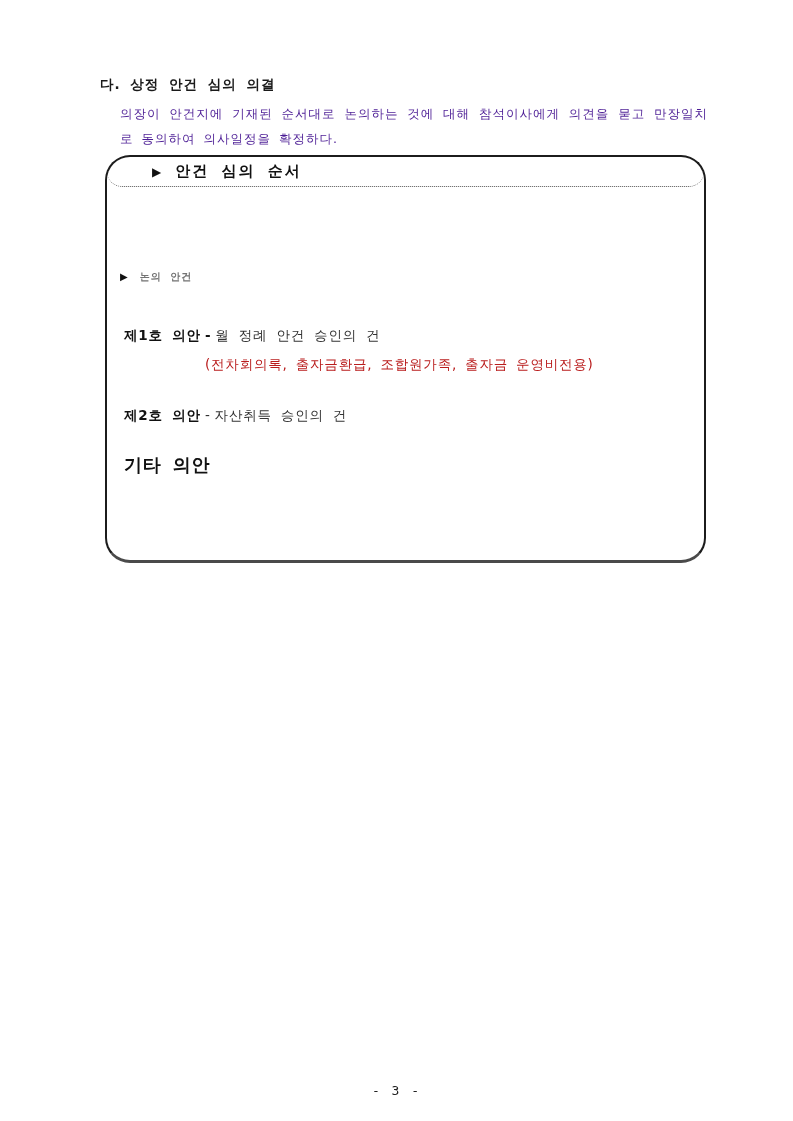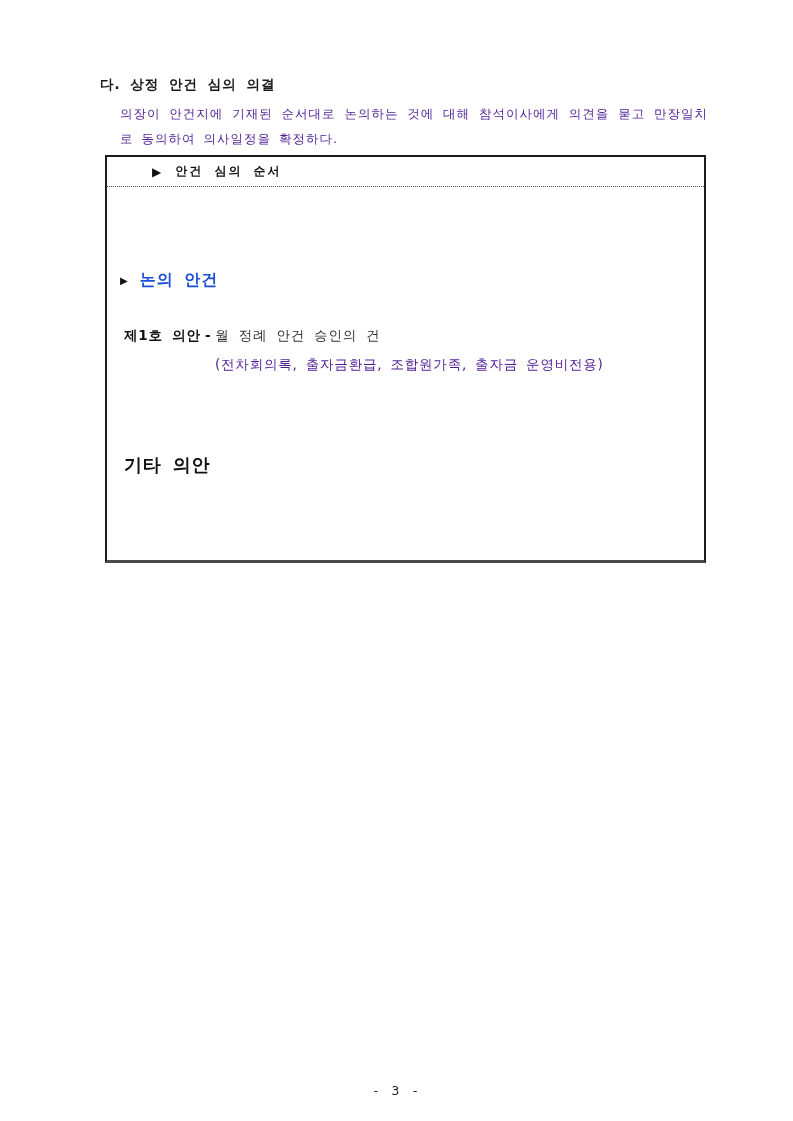--- a/index.html
+++ b/index.html
@@ -1,15 +1,15 @@
 <!DOCTYPE html>
 <html><head>
 <meta charset="utf-8">
 <style>
-  * { margin: 0; padding: 0; box-sizing: border-box; }
+  * { margin: 0; padding: 0; box-sizing: border-box; border-radius: 25px; }
   html, body { background: #ffffff; }
   body {
     font-family: "DejaVu Sans", "Liberation Sans", sans-serif;
     color: #2b2b2b;
   }
   .page {
     position: relative;
     width: 793px;
     height: 1121px;
     background: #ffffff;
@@ -61,21 +61,21 @@
     align-items: center;
   }
   .box-title-arrow {
     margin-left: 45px;
     font-size: 12px;
     color: #111111;
     line-height: 1;
   }
   .box-title {
     margin-left: 14px;
-    font-size: 12px;
+    font-size: 15px;
     font-weight: bold;
     color: #111111;
     letter-spacing: 2px;
     word-spacing: 5px;
     white-space: nowrap;
   }
   .box-body { position: relative; width: 100%; height: 375px; }
 
   .discussion-heading {
     position: absolute;
@@ -85,23 +85,23 @@
     align-items: center;
     white-space: nowrap;
   }
   .discussion-arrow {
     font-size: 10px;
     color: #111111;
     line-height: 1;
   }
   .discussion-label {
     margin-left: 12px;
-    font-size: 16px;
+    font-size: 10px;
     font-weight: bold;
-    color: #1d4ed8;
+    color: #737373;
     letter-spacing: 1px;
     word-spacing: 4px;
   }
 
   .agenda-item {
     position: absolute;
     left: 17px;
     font-size: 13.5px;
     color: #333333;
     letter-spacing: 0.8px;
@@ -112,23 +112,23 @@
     font-weight: bold;
     color: #111111;
     text-align: center;
   }
   .agenda-item .item-sep { padding: 0 4px; }
   .agenda-item .item-sep.bold { font-weight: bold; color: #111111; }
   .item-1 { top: 140px; }
   .item-1-detail {
     position: absolute;
     top: 169px;
-    left: 108px;
+    left: 98px;
     font-size: 13.5px;
-    color: #4c1d95;
+    color: #b91c1c;
     letter-spacing: 0.8px;
     word-spacing: 3px;
     white-space: nowrap;
   }
   .item-2 { top: 220px; }
   .item-3 { top: 266px; }
   .item-3 .item-label { font-size: 18px; }
 
   
   .page-footer {
@@ -165,20 +165,23 @@
         <span class="discussion-arrow">▶</span>
         <span class="discussion-label">논의 안건</span>
       </div>
 
       <div class="agenda-item item-1">
         <span class="item-label">제1호 의안</span><span class="item-sep bold">-</span><span class="item-text">월 정례 안건 승인의 건</span>
       </div>
 
       <div class="item-1-detail">(전차회의록, 출자금환급, 조합원가족, 출자금 운영비전용)</div>
 
+      <div class="agenda-item item-2">
+        <span class="item-label">제2호 의안</span><span class="item-sep">-</span><span class="item-text">자산취득 승인의 건</span>
+      </div>
 
       <div class="agenda-item item-3">
         <span class="item-label">기타 의안</span>
       </div>
 
     </div>
   </div>
 
   <div class="page-footer">- 3 -</div>
 

